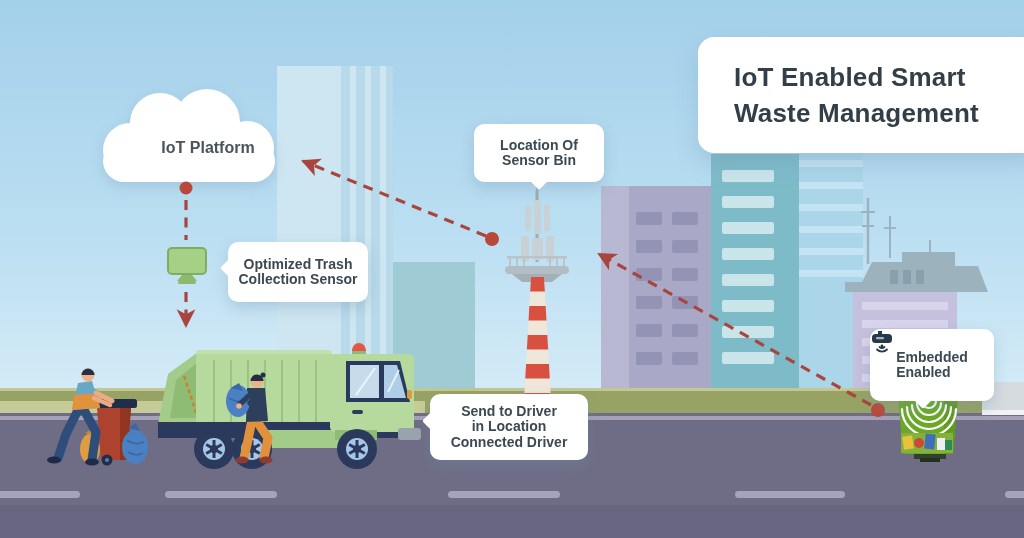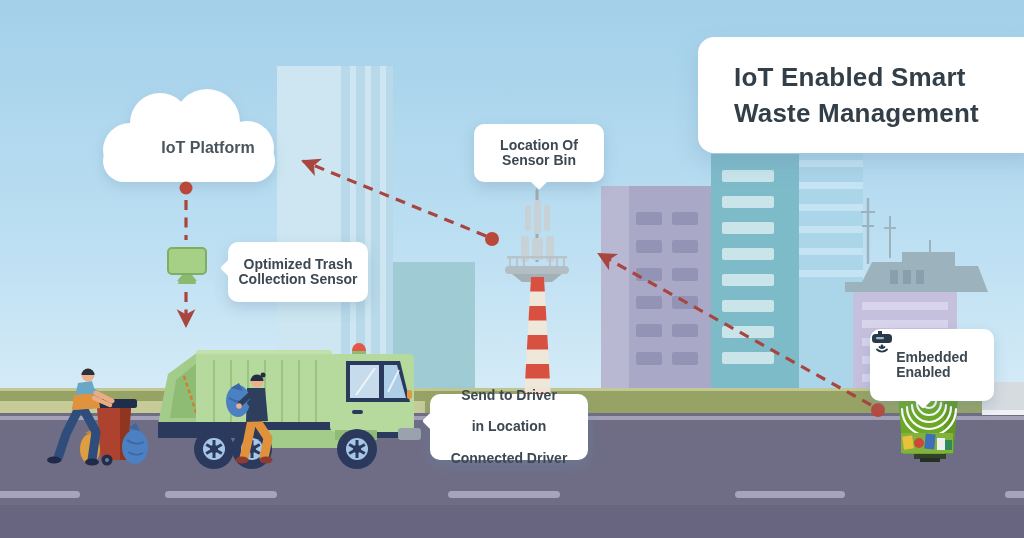--- a/index.html
+++ b/index.html
@@ -15,21 +15,21 @@
   
   .callout{position:absolute;background:#fff;border-radius:10px;
       box-shadow:0 6px 14px rgba(108,142,173,.30);
       display:flex;flex-direction:column;justify-content:center;align-items:center;
       font-size:14px;font-weight:bold;color:#3c4852;line-height:15.5px;text-align:center;z-index:5;}
   .callout .tail{position:absolute;width:14px;height:14px;background:#fff;transform:rotate(45deg);border-radius:2px;}
   .co-location{left:474px;top:124px;width:130px;height:58px;}
   .co-location .tail{left:58px;bottom:-5px;}
   .co-optimized{left:228px;top:242px;width:140px;height:60px;}
   .co-optimized .tail{left:-5px;top:19px;}
-  .co-send{left:430px;top:394px;width:158px;height:66px;gap:16px;}
+  .co-send{left:430px;top:394px;width:158px;height:66px;}
   .co-send .tail{left:-5px;top:20px;}
   .co-sensor{left:870px;top:299px;width:124px;height:72px;flex-direction:row;gap:9px;margin-top:30px;}
   .co-sensor .tail{left:46px;bottom:-5px;}
   .co-sensor .txt{display:flex;flex-direction:column;text-align:left;}
   
   .cloud-label{position:absolute;left:103px;top:139px;width:172px;text-align:center;
       font-size:16px;font-weight:600;color:#49545d;z-index:4;padding-left:19px;}
   #cloud-group{filter:drop-shadow(0 5px 6px rgba(110,145,175,.25));}
 </style>
 </head>

